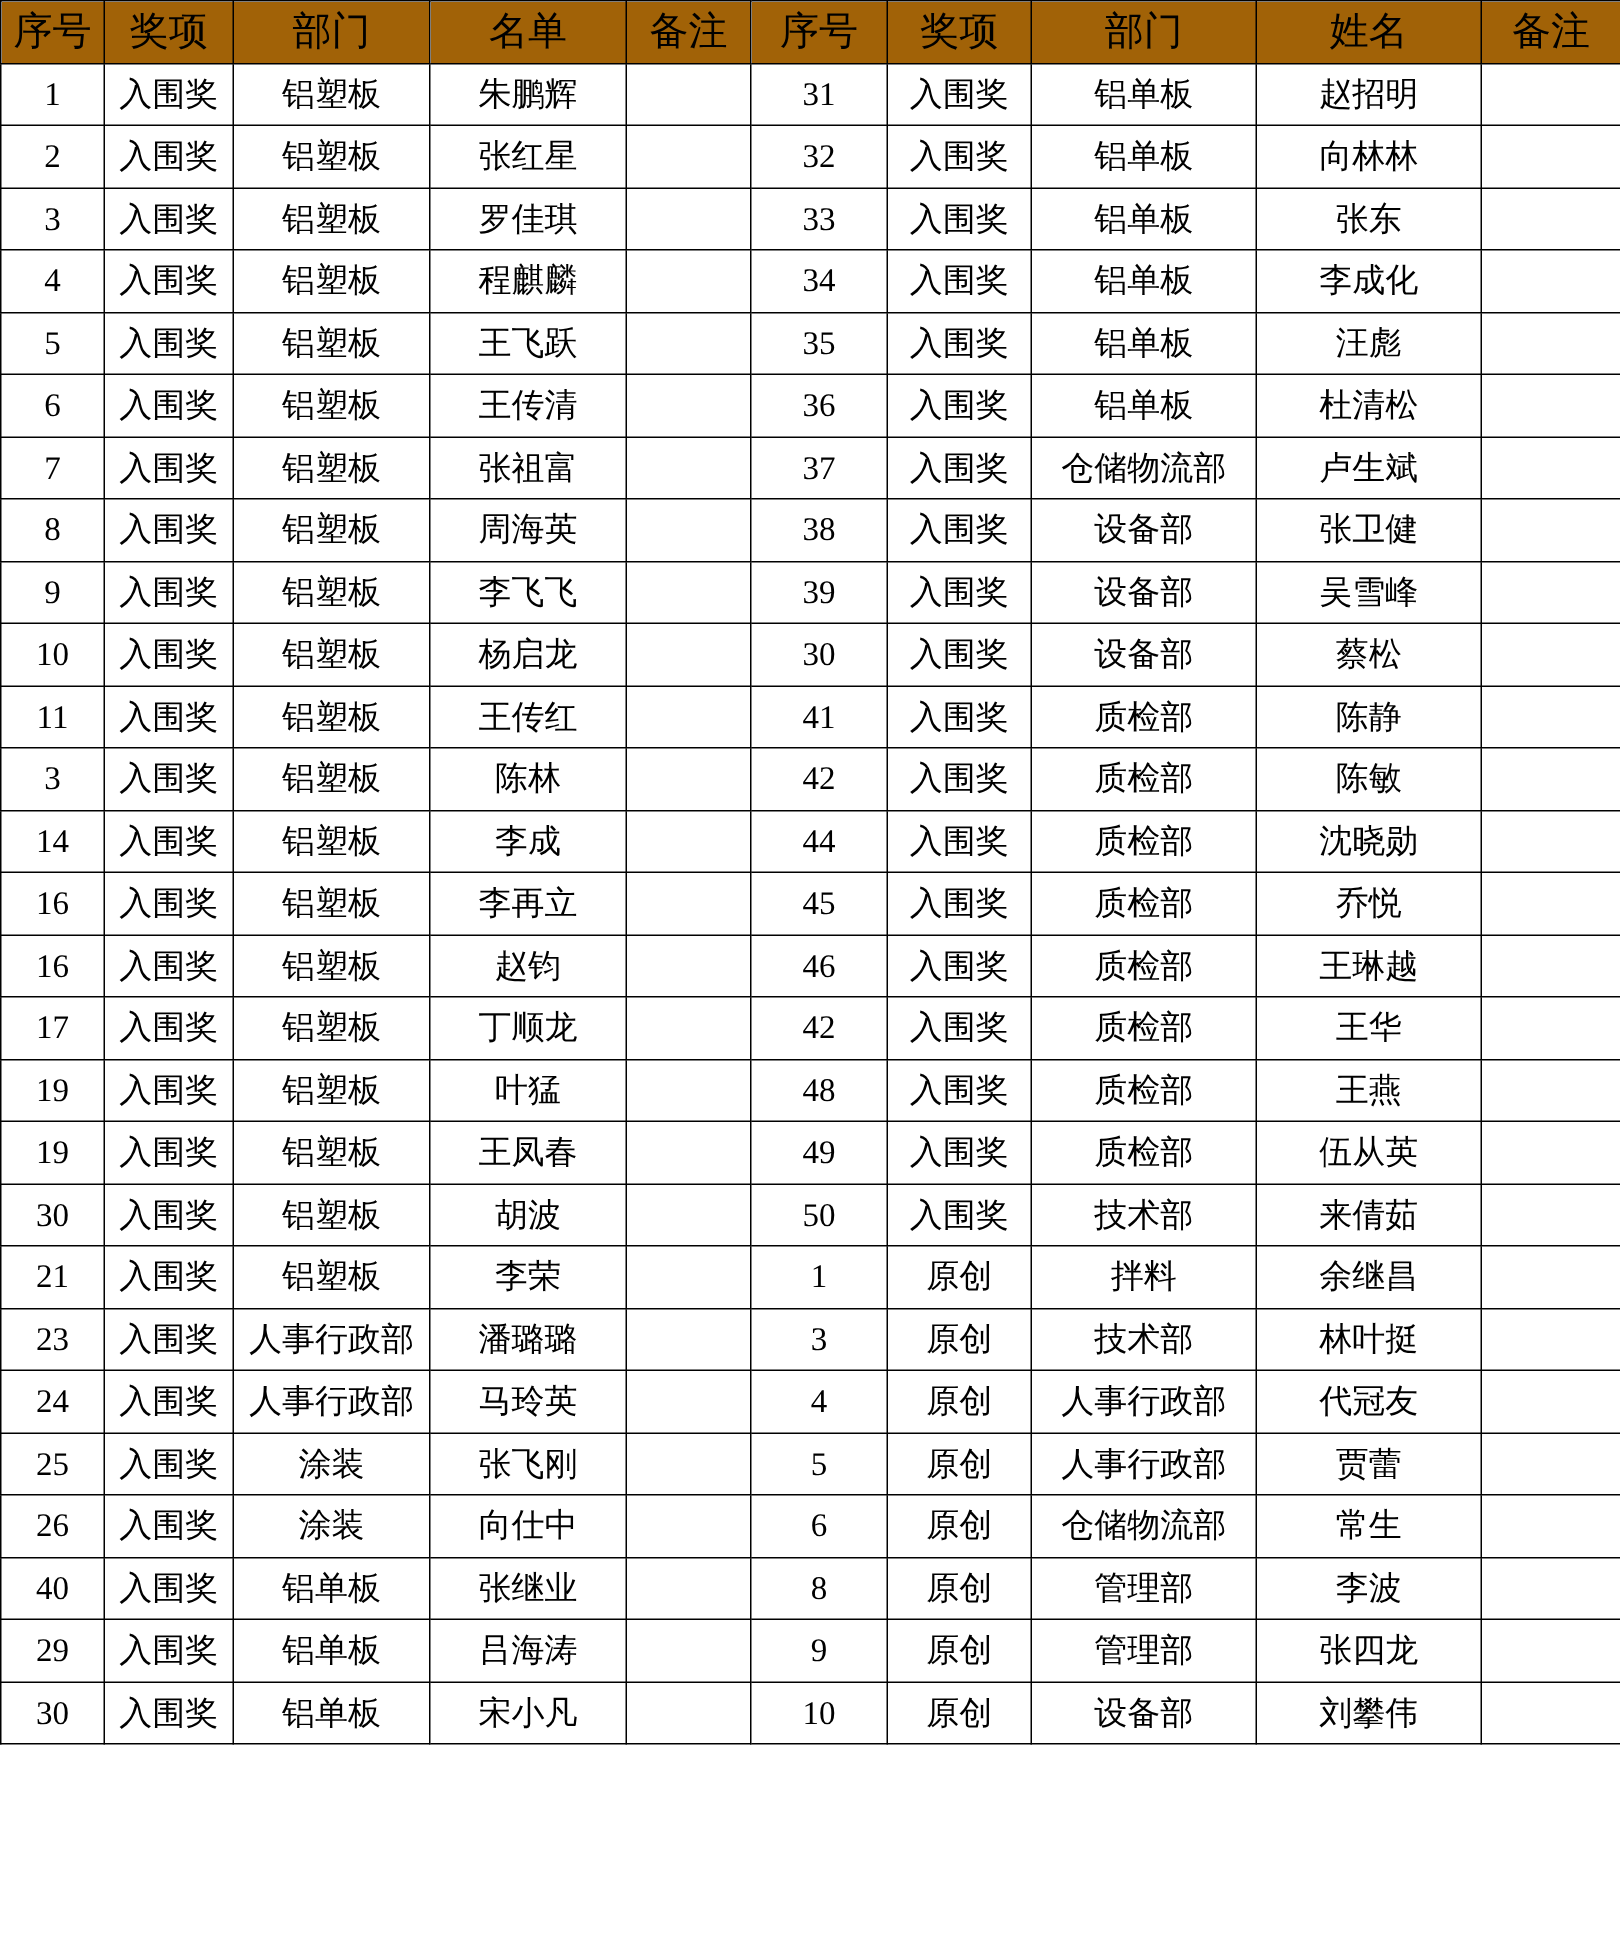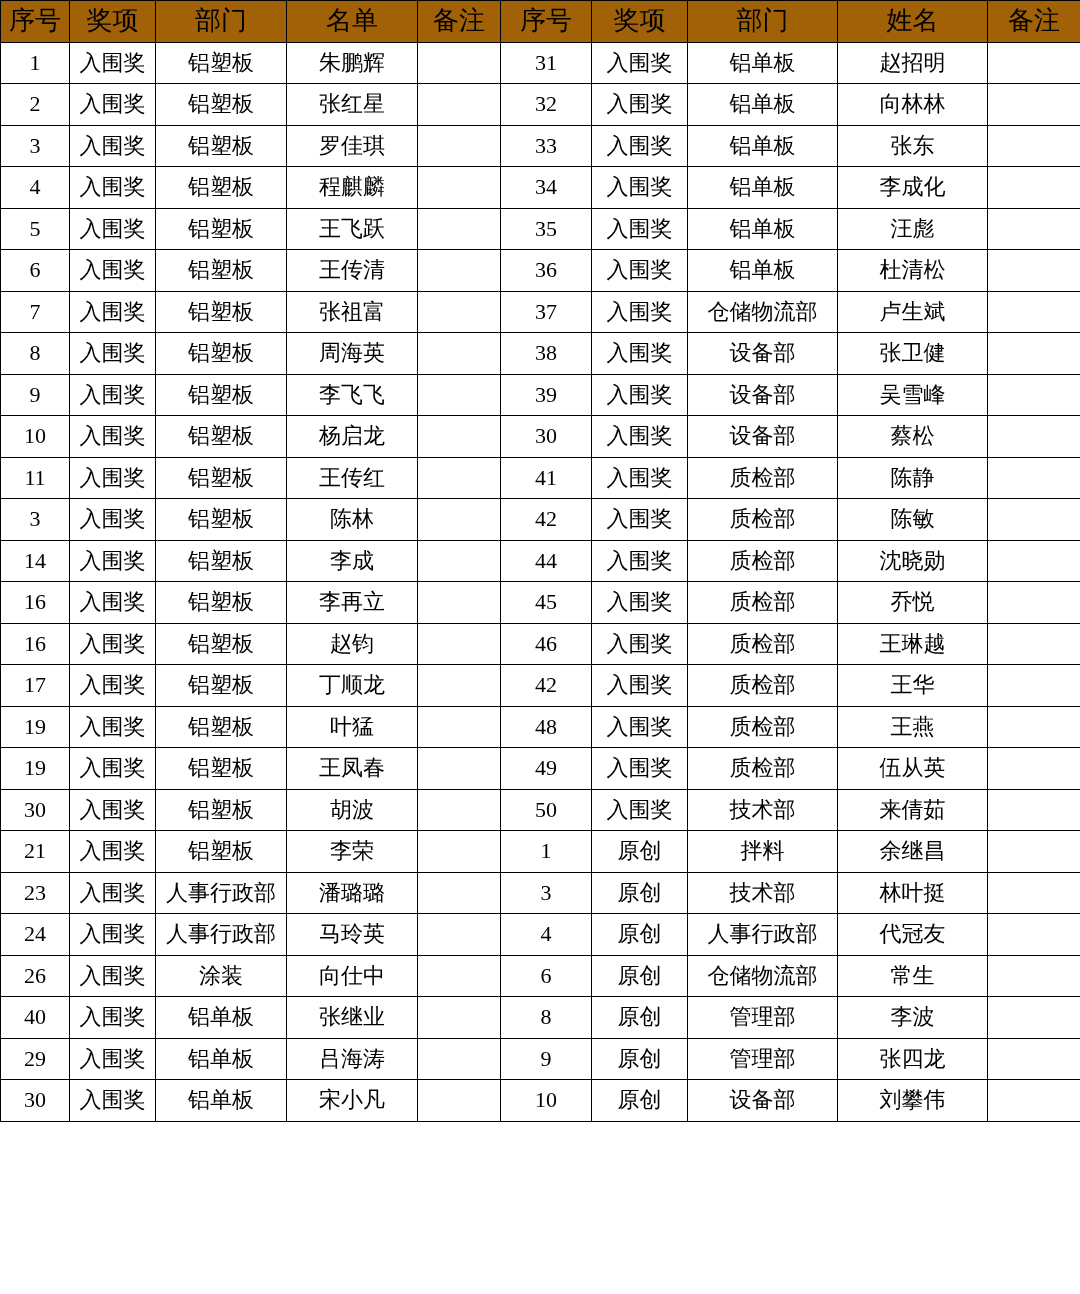--- a/index.html
+++ b/index.html
@@ -336,20 +336,32 @@
         <td>人事行政部</td>
         <td>马玲英</td>
         <td></td>
         <td>4</td>
         <td>原创</td>
         <td>人事行政部</td>
         <td>代冠友</td>
         <td></td>
       </tr>
       <tr>
+        <td>25</td>
+        <td>入围奖</td>
+        <td>涂装</td>
+        <td>张飞刚</td>
+        <td></td>
+        <td>5</td>
+        <td>原创</td>
+        <td>人事行政部</td>
+        <td>贾蕾</td>
+        <td></td>
+      </tr>
+      <tr>
         <td>26</td>
         <td>入围奖</td>
         <td>涂装</td>
         <td>向仕中</td>
         <td></td>
         <td>6</td>
         <td>原创</td>
         <td>仓储物流部</td>
         <td>常生</td>
         <td></td>

